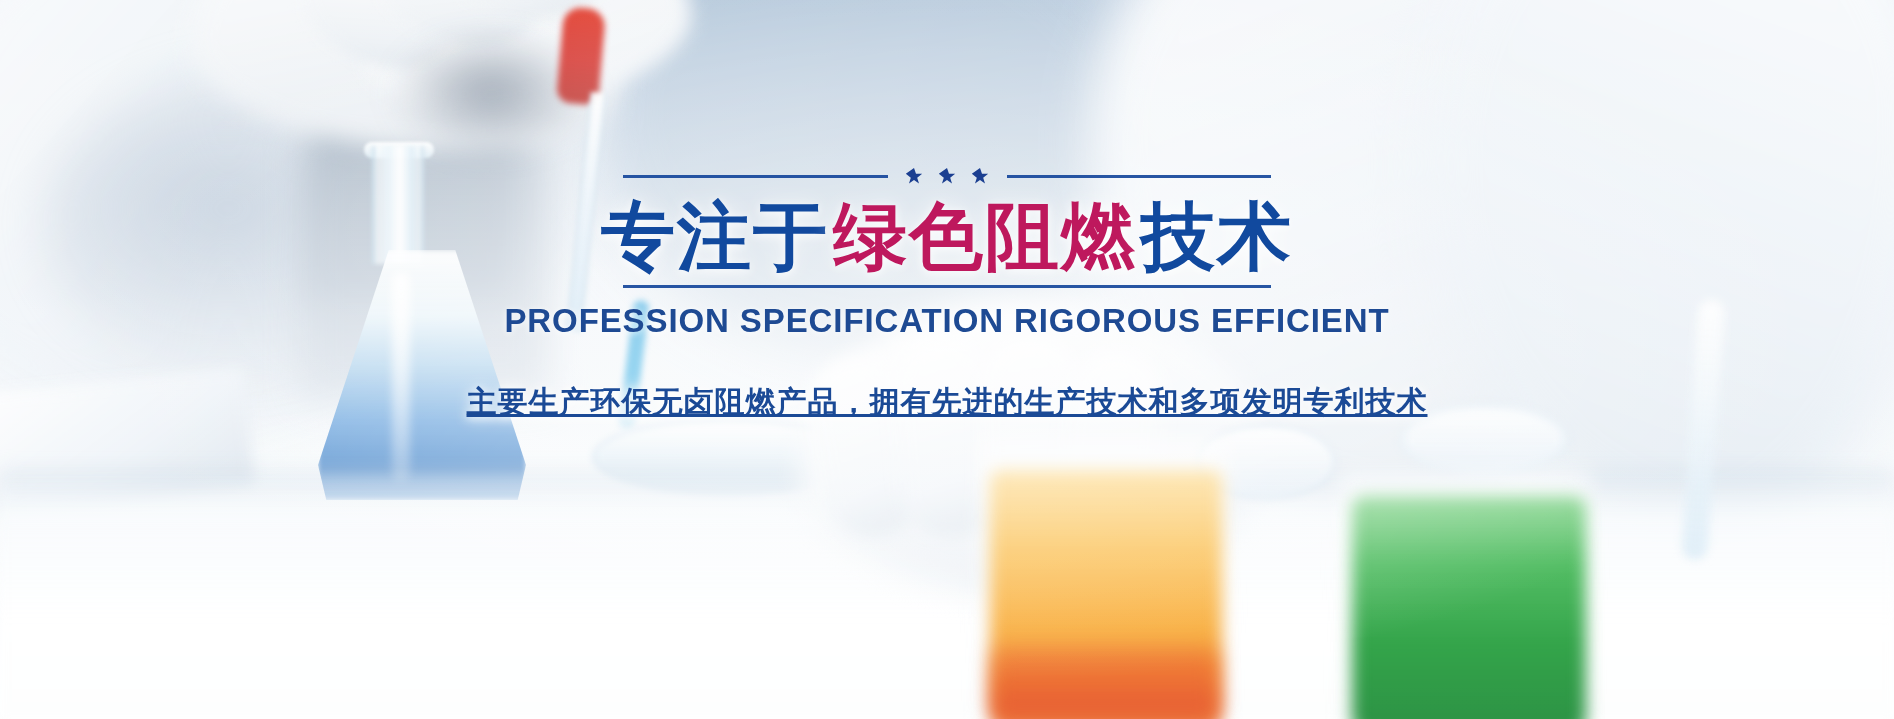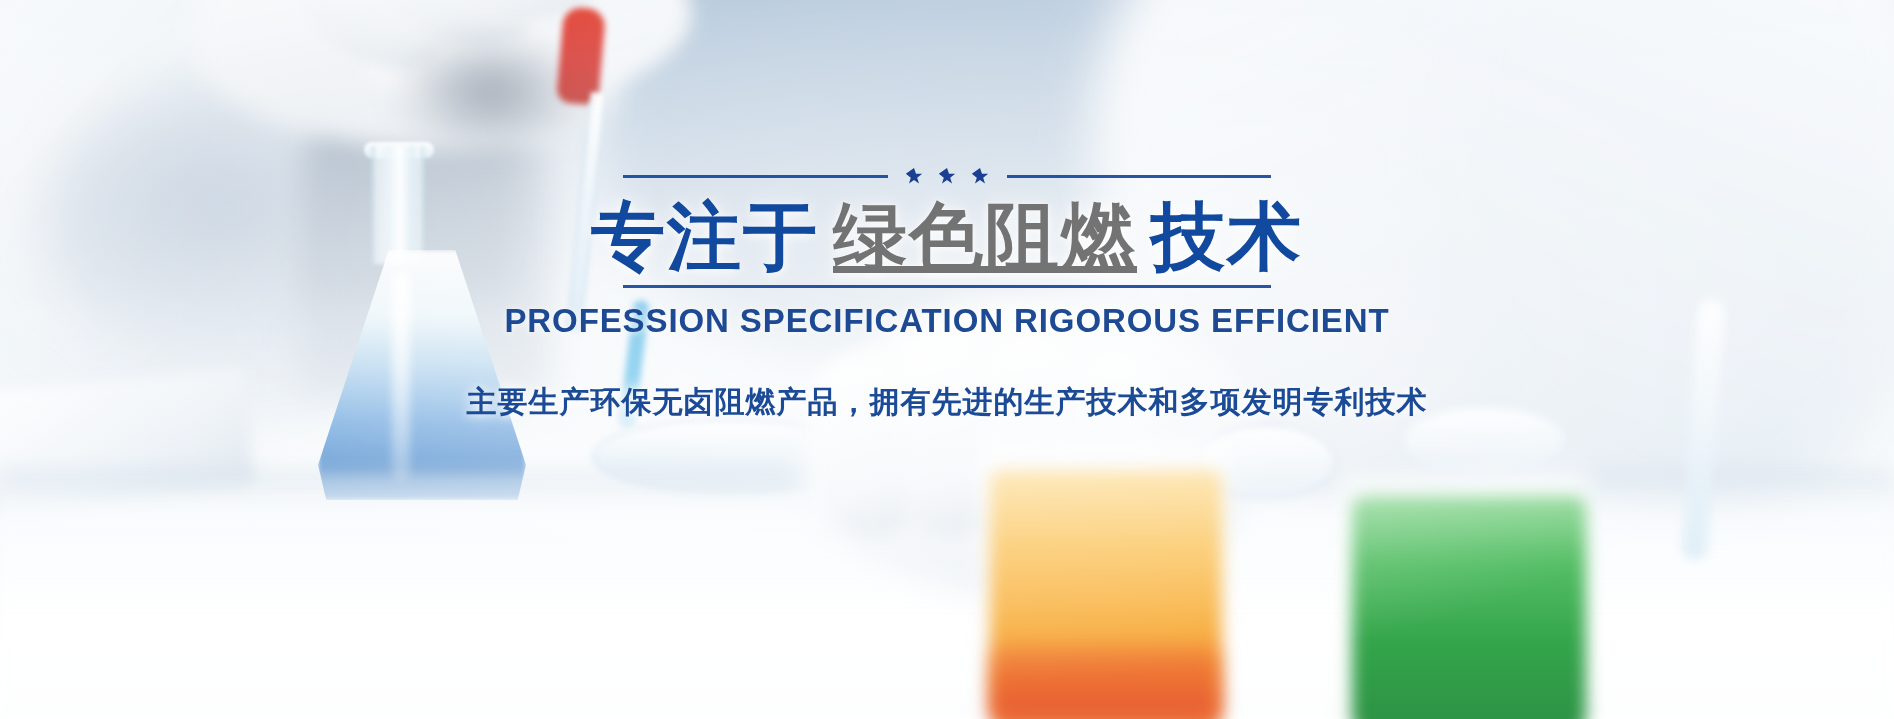--- a/index.html
+++ b/index.html
@@ -361,21 +361,21 @@
   .headline{
     font-size:74px;
     font-weight:700;
     letter-spacing:2px;
     line-height:1.14;
     white-space:nowrap;
     text-shadow:0 2px 10px rgba(255,255,255,.85), 0 0 22px rgba(255,255,255,.7);
     margin-top:4px;
   }
   .hl-blue{ color:#11499e; }
-  .hl-green{ color:#737373; margin:0 14px;text-decoration:underline; }
+  .hl-green{ color:#be185d; margin:0 4px; }
 
   .underline{
     width:648px; height:3px;
     background:#15479b;
     opacity:.92;
     margin-top:6px;
   }
 
   
   .subtitle-en{
@@ -390,20 +390,21 @@
 
   
   .tagline-cn{
     margin-top:42px;
     font-size:30px;
     font-weight:700;
     letter-spacing:1px;
     color:#1b4a96;
     white-space:nowrap;
     text-shadow:0 1px 9px rgba(255,255,255,.95), 0 0 18px rgba(255,255,255,.8);
+    text-decoration:underline;
   }
 </style>
 </head>
 <body>
 
 <div class="banner">
 
   <div class="bg-layer">
     <div class="bg-base"></div>
 

